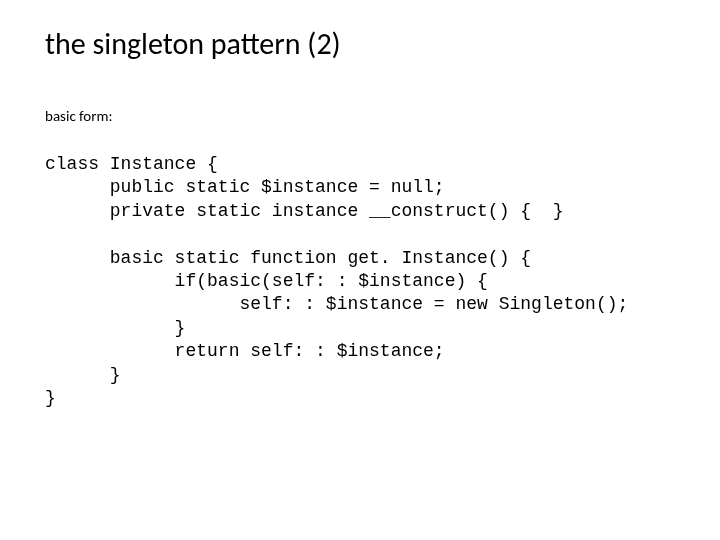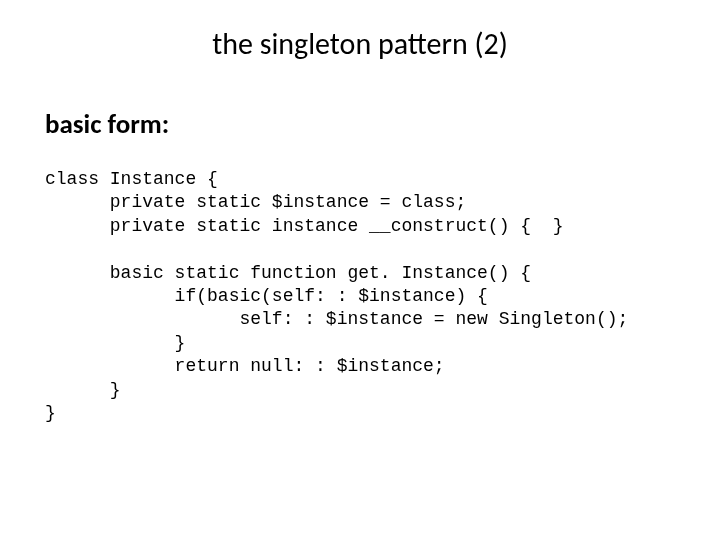--- a/index.html
+++ b/index.html
@@ -9,48 +9,47 @@
     }
     body {
       width: 720px;
       height: 540px;
       background: #ffffff;
       font-family: Calibri, Arial, sans-serif;
       color: #000000;
       padding: 25px 45px;
     }
     .title {
-      text-align: center;
       font-size: 30px;
       font-weight: 400;
       margin-bottom: 45px;
     }
     .subtitle {
-      font-size: 27px;
-      font-weight: 700;
+      font-size: 15px;
+      font-weight: 400;
       margin-bottom: 28px;
       margin-top: 16px;
     }
     .code-block {
       font-family: "Courier New", Courier, monospace;
       font-size: 18px;
       line-height: 1.3;
       white-space: pre;
     }
   </style>
 </head>
 <body>
 
 <div class="title">the singleton pattern (2)</div>
 
 <div class="subtitle">basic form:</div>
 
 <div class="code-block"><span>class Instance {</span>
-<span>      private static $instance = class;</span>
+<span>      public static $instance = null;</span>
 <span>      private static instance __construct() {  }</span>
 <span></span>
 <span>      basic static function get. Instance() {</span>
 <span>            if(basic(self: : $instance) {</span>
 <span>                  self: : $instance = new Singleton();</span>
 <span>            }</span>
-<span>            return null: : $instance;</span>
+<span>            return self: : $instance;</span>
 <span>      }</span>
 <span>}</span></div>
 
 </body></html>

